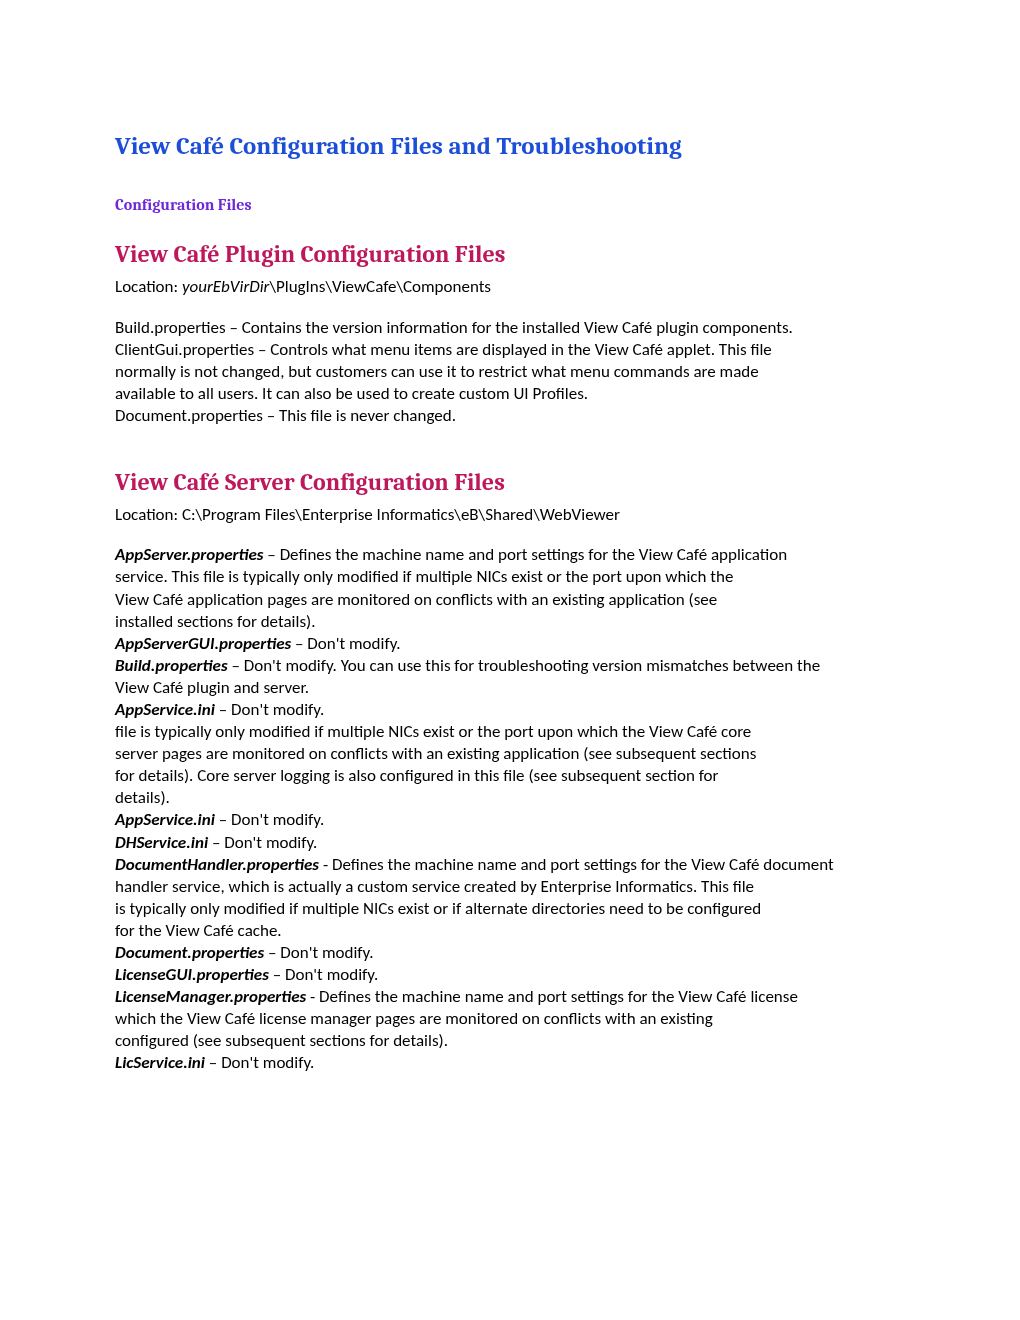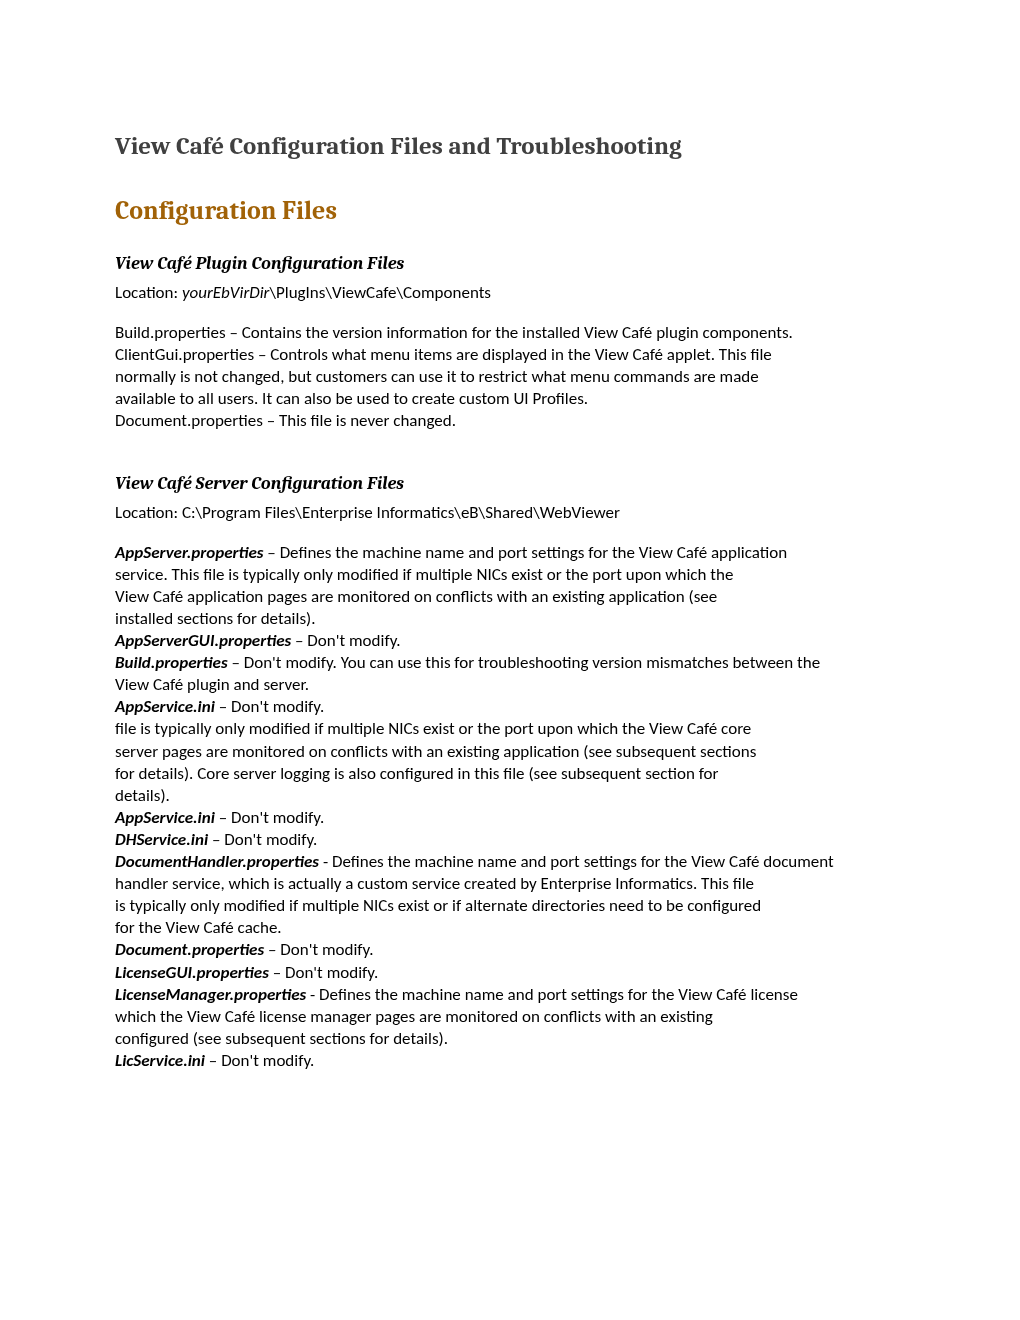--- a/index.html
+++ b/index.html
@@ -8,39 +8,38 @@
       background: #fff;
       width: 1020px;
       height: 1320px;
       padding: 130px 115px 60px 115px;
       color: #000;
       font-size: 17px;
       line-height: 1.3;
     }
     h1 {
       font-family: Cambria, Georgia, serif;
-      color: #404040;
+      color: #1d4ed8;
       font-size: 25px;
       font-weight: bold;
       margin-bottom: 32px;
     }
     h2 {
       font-family: Cambria, Georgia, serif;
-      color: #a16207;
-      font-size: 26px;
+      color: #6d28d9;
+      font-size: 16px;
       font-weight: bold;
       margin-bottom: 24px;
     }
     h3 {
       font-family: Cambria, Georgia, serif;
-      color: #000000;
-      font-size: 18px;
+      color: #be185d;
+      font-size: 24px;
       font-weight: bold;
       margin-bottom: 6px;
-      font-style: italic;
     }
     .location {
       margin-bottom: 18px;
     }
     .italic { font-style: italic; }
     .bold-italic { font-weight: bold; font-style: italic; }
     .section {
       margin-bottom: 40px;
     }
     p { margin: 0; }

